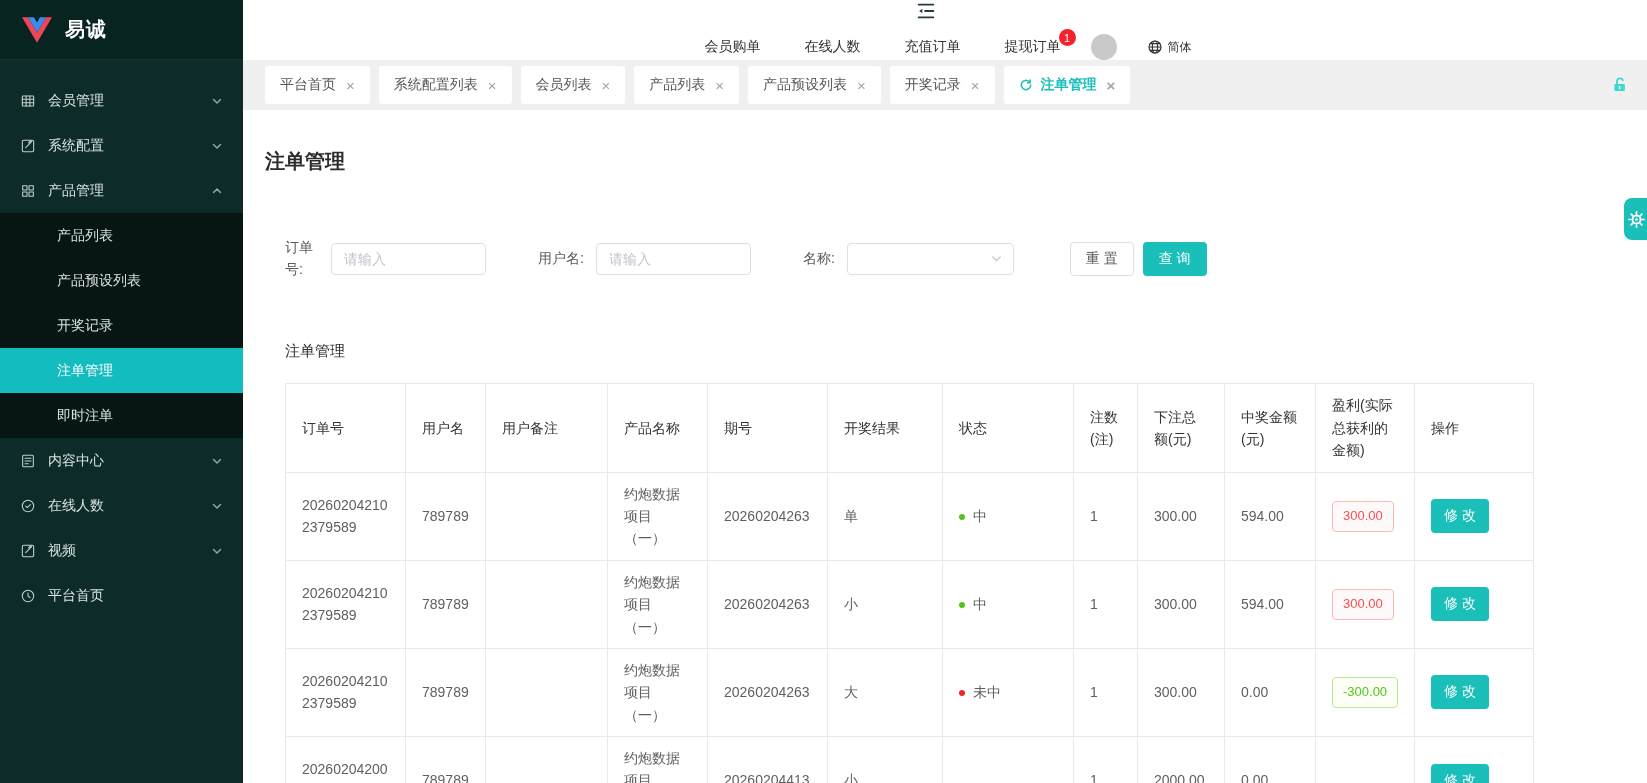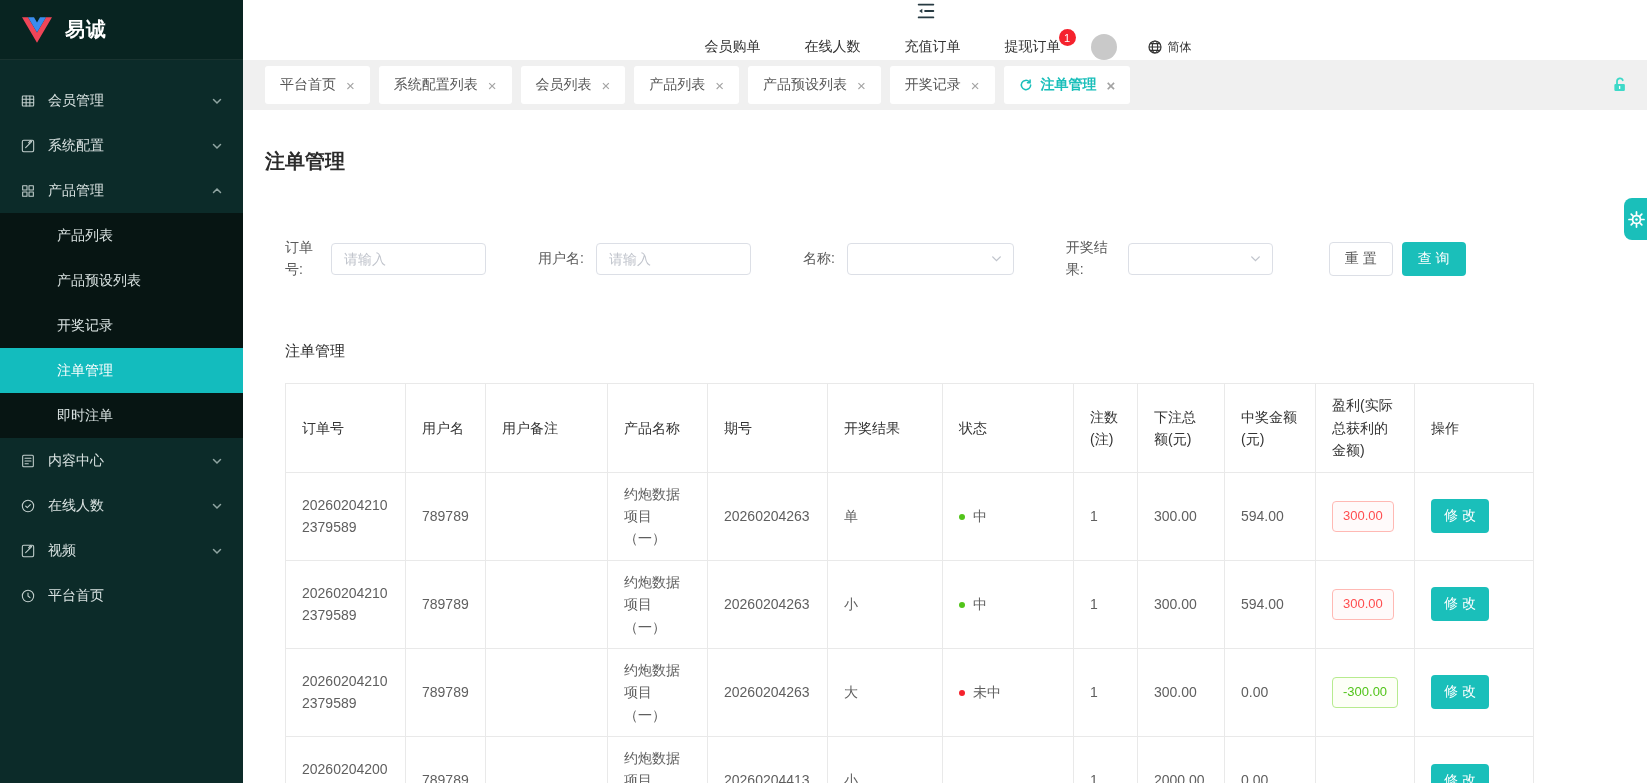--- a/index.html
+++ b/index.html
@@ -266,28 +266,20 @@
           <span class="f-label w2">订单号:</span>
           <input class="f-input" placeholder="请输入" style="">
         </div>
         <div class="f-group">
           <span class="f-label">用户名:</span>
           <input class="f-input" placeholder="请输入" style="">
         </div>
         <div class="f-group">
           <span class="f-label">名称:</span>
           <span class="f-select name-sel">
-            <svg viewBox="0 0 24 24" fill="none" stroke="currentColor" stroke-width="2.5" stroke-linecap="round">
-                <path d="M5 9l7 7 7-7"></path>
-              </svg>
-          </span>
-        </div>
-        <div class="f-group">
-          <span class="f-label w3">开奖结果:</span>
-          <span class="f-select result-sel">
             <svg viewBox="0 0 24 24" fill="none" stroke="currentColor" stroke-width="2.5" stroke-linecap="round">
                 <path d="M5 9l7 7 7-7"></path>
               </svg>
           </span>
         </div>
         <div class="f-buttons">
           <button class="btn btn-reset">重 置</button>
           <button class="btn btn-primary">查 询</button>
         </div>
       </div>

